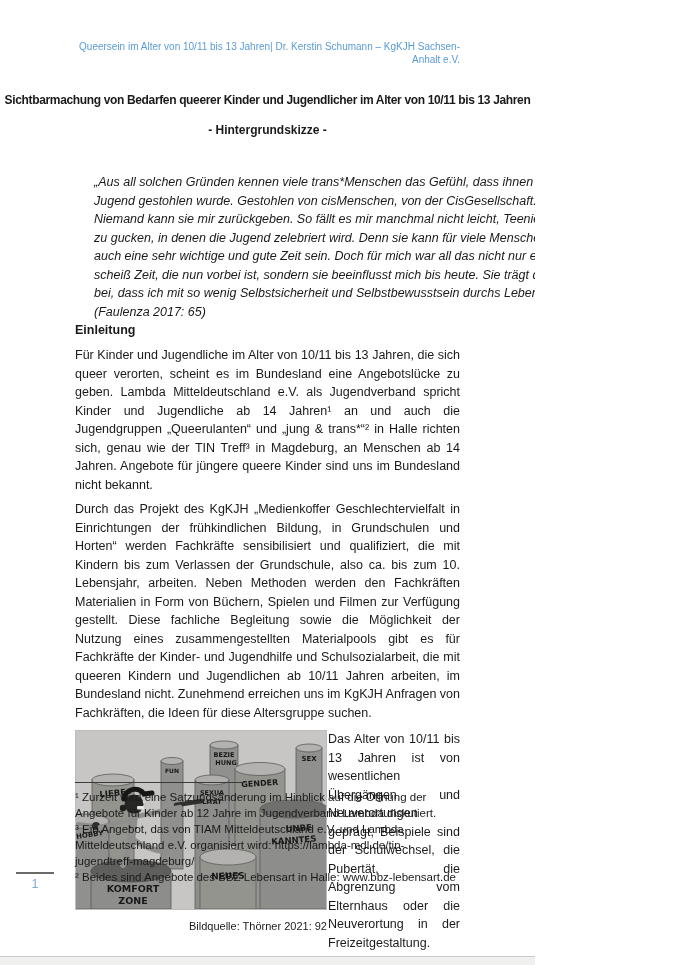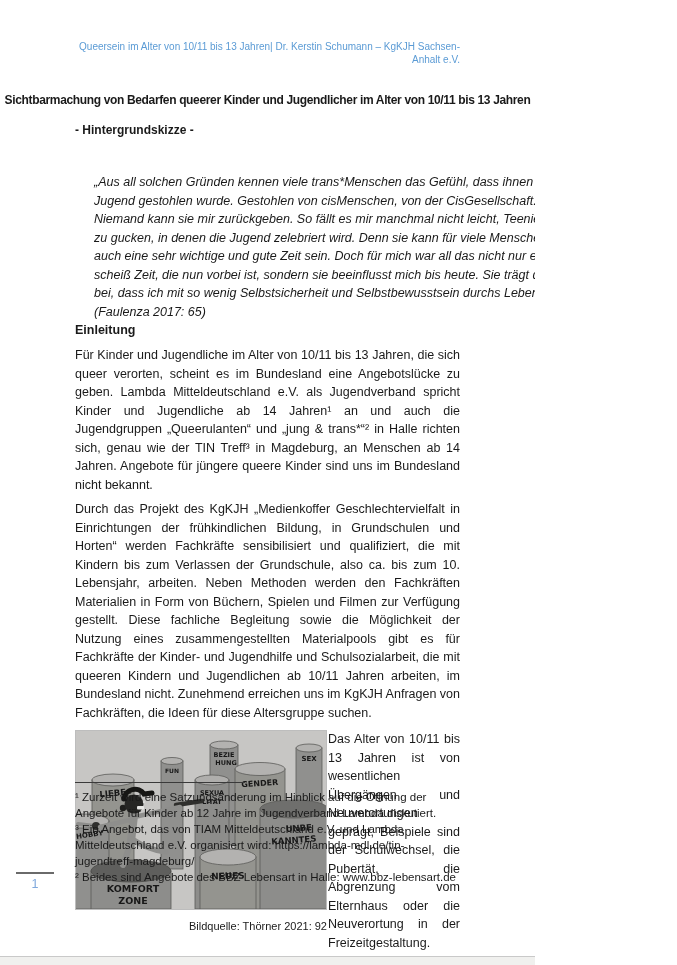--- a/index.html
+++ b/index.html
@@ -17,21 +17,21 @@
     font-size:10px;
     line-height:13px;
     text-align:right;
     color:#5B9BD5;
   }
   .title-row{display:flex;justify-content:center;margin-top:27px;}
   .title-main{
     font-size:12px;font-weight:700;line-height:15px;
     white-space:nowrap;letter-spacing:-0.35px;
   }
-  .subtitle-row{display:flex;margin-top:15px;}
+  .subtitle-row{display:flex;justify-content:center;margin-top:15px;}
   .title-sub{font-size:12px;font-weight:700;line-height:15px;white-space:nowrap;}
   .quote{
     margin:35px 0 0 19px;
     width:488px;
     font-size:12.5px;
     font-style:italic;
     line-height:18.5px;
     text-align:left;
   }
   .section-heading{

